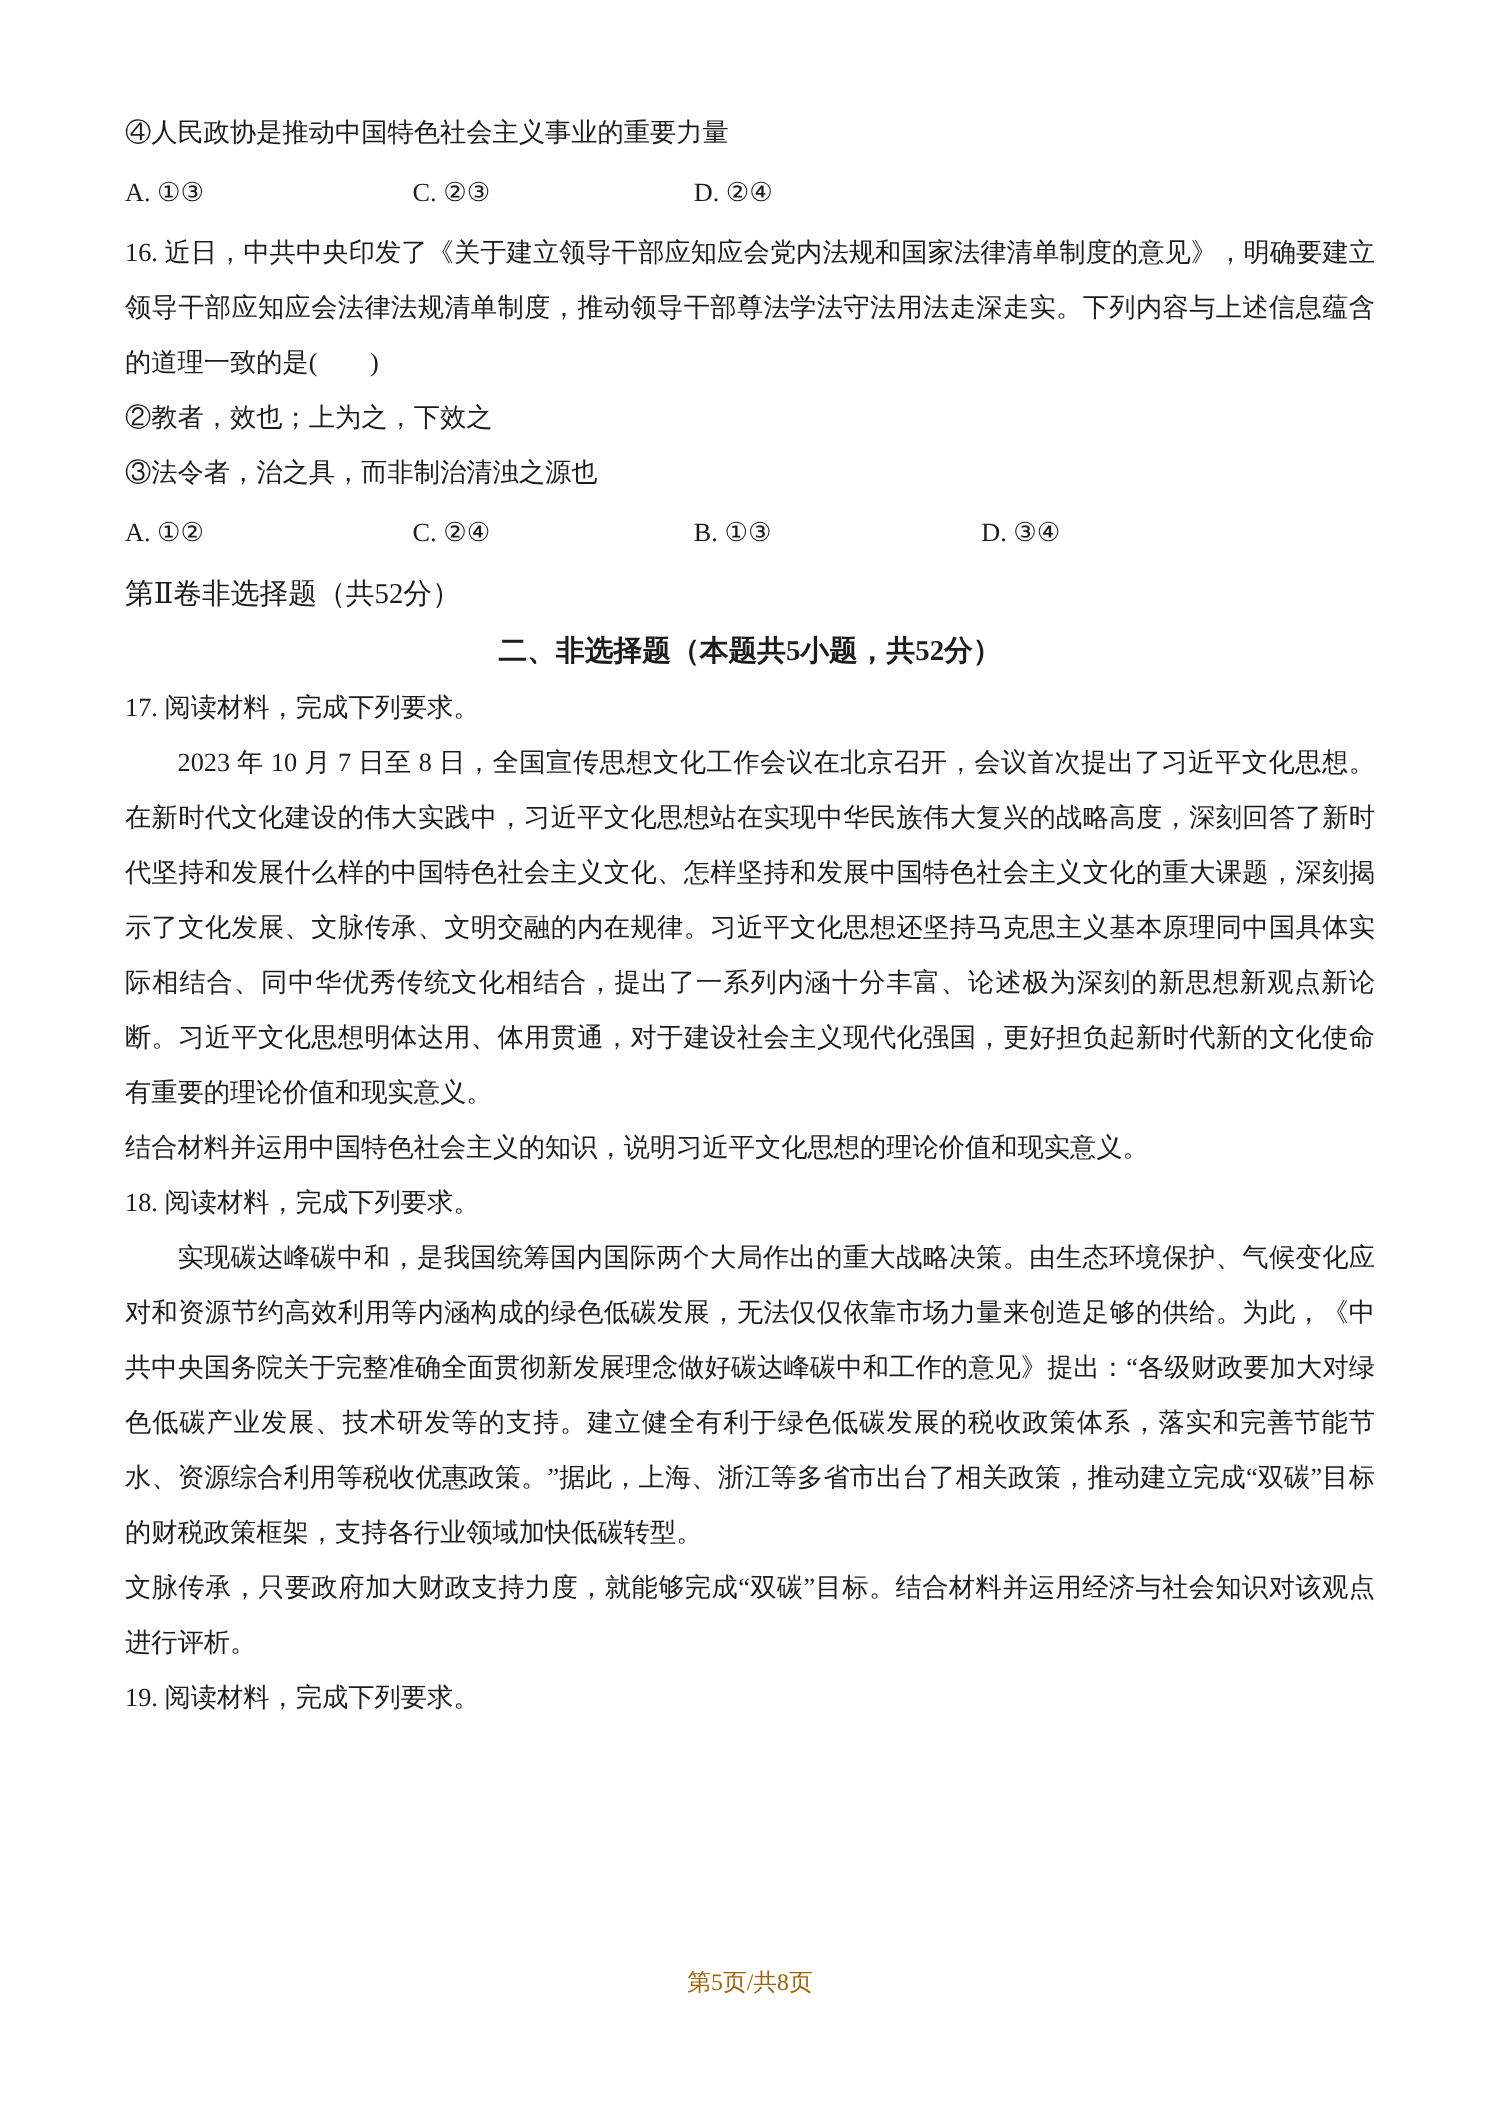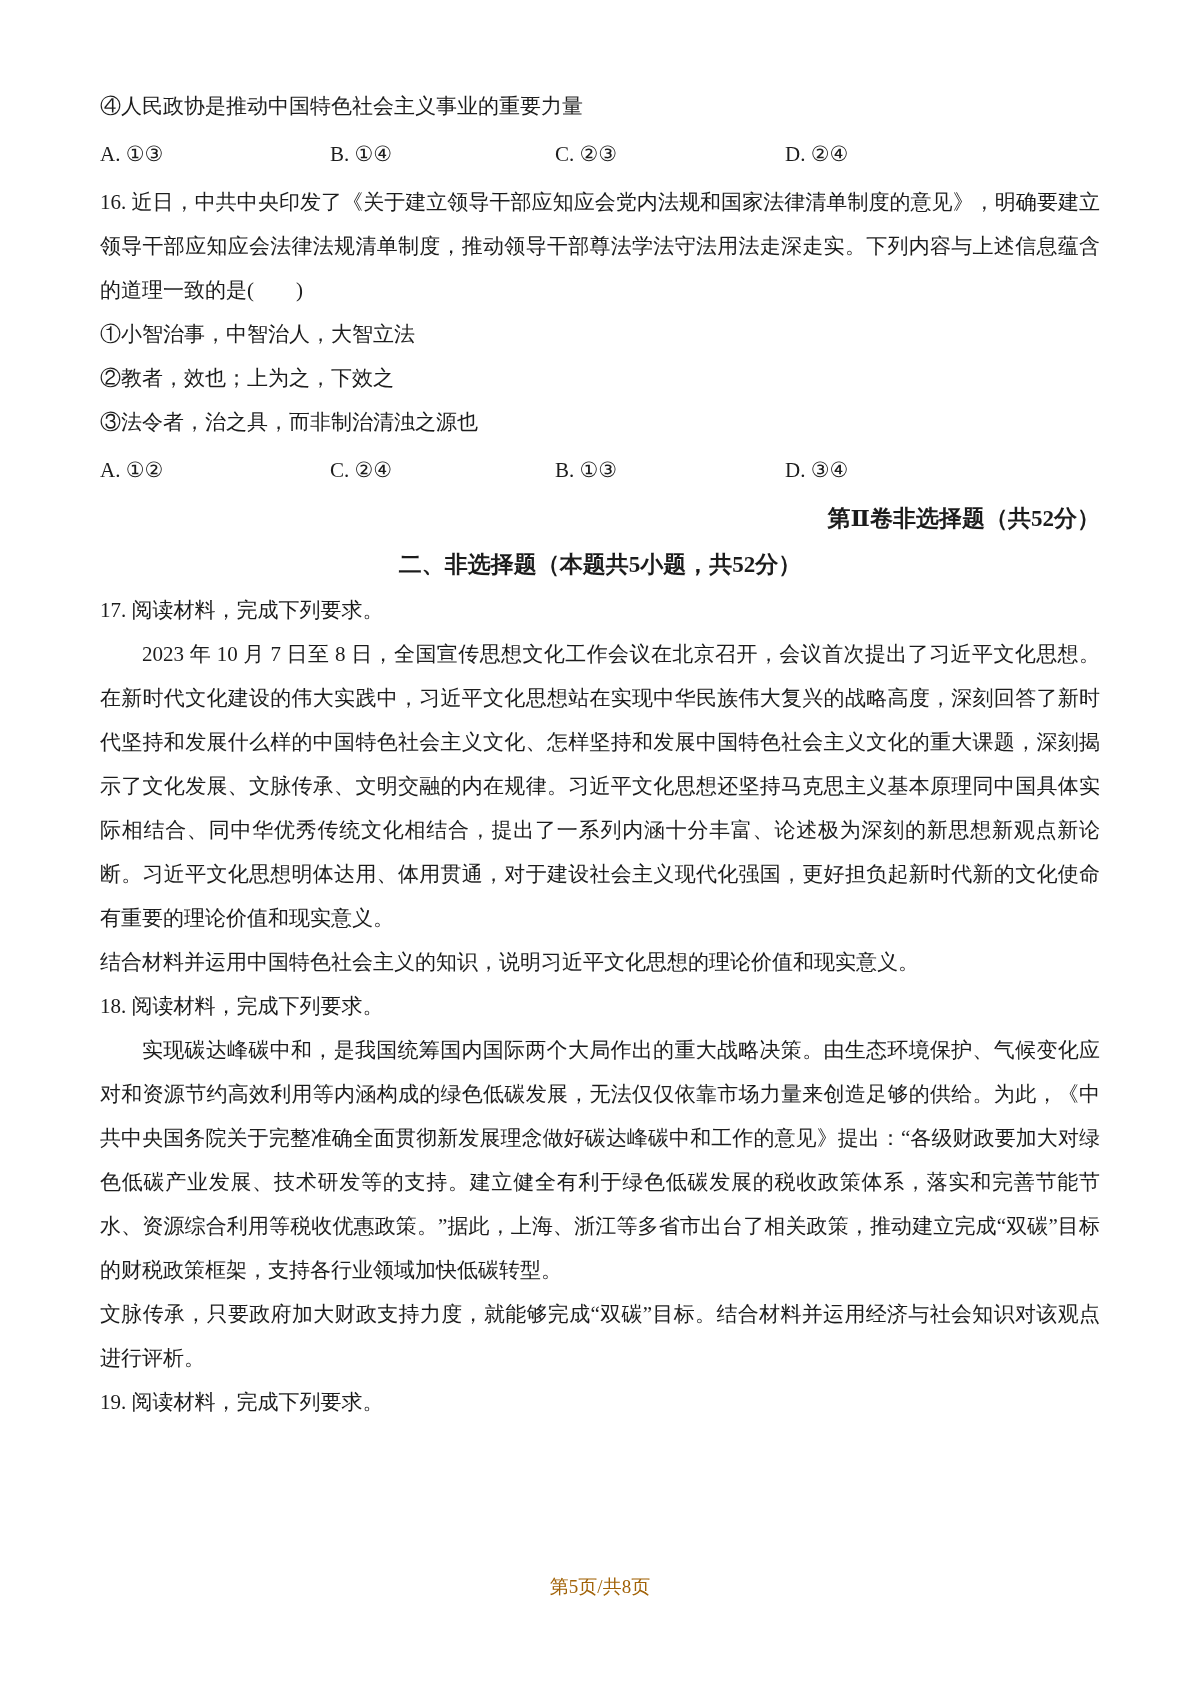--- a/index.html
+++ b/index.html
@@ -20,22 +20,22 @@
   .para { text-align: justify; }
   .stem { text-align: justify; }
   .material { text-indent: 2em; text-align: justify; }
   .choices {
     display: grid;
     grid-template-columns: 230px 225px 230px 1fr;
     margin: 4px 0 4px 0;
   }
   .choices span { white-space: nowrap; }
   .section-title {
-    text-align: right;
-    font-weight: bold;
+    text-align: left;
+    font-weight: normal;
     font-size: 23px;
     line-height: 46px;
     margin-top: 4px;
   }
   .subsection {
     font-weight: bold;
     font-size: 23px;
     line-height: 46px;
     text-align: center;
   }
@@ -53,27 +53,25 @@
 </head>
 <body>
 
 <div class="page">
   <div class="content">
 
     <p class="para">④人民政协是推动中国特色社会主义事业的重要力量</p>
 
     <div class="choices">
       <span>A. ①③</span>
-      <span>B. ①④</span>
       <span>C. ②③</span>
       <span>D. ②④</span>
     </div>
 
     <p class="stem">16. 近日，中共中央印发了《关于建立领导干部应知应会党内法规和国家法律清单制度的意见》，明确要建立领导干部应知应会法律法规清单制度，推动领导干部尊法学法守法用法走深走实。下列内容与上述信息蕴含的道理一致的是(　　)</p>
-    <p class="para">①小智治事，中智治人，大智立法</p>
     <p class="para">②教者，效也；上为之，下效之</p>
     <p class="para">③法令者，治之具，而非制治清浊之源也</p>
 
     <div class="choices">
       <span>A. ①②</span>
       <span>C. ②④</span>
       <span>B. ①③</span>
       <span>D. ③④</span>
     </div>
 

